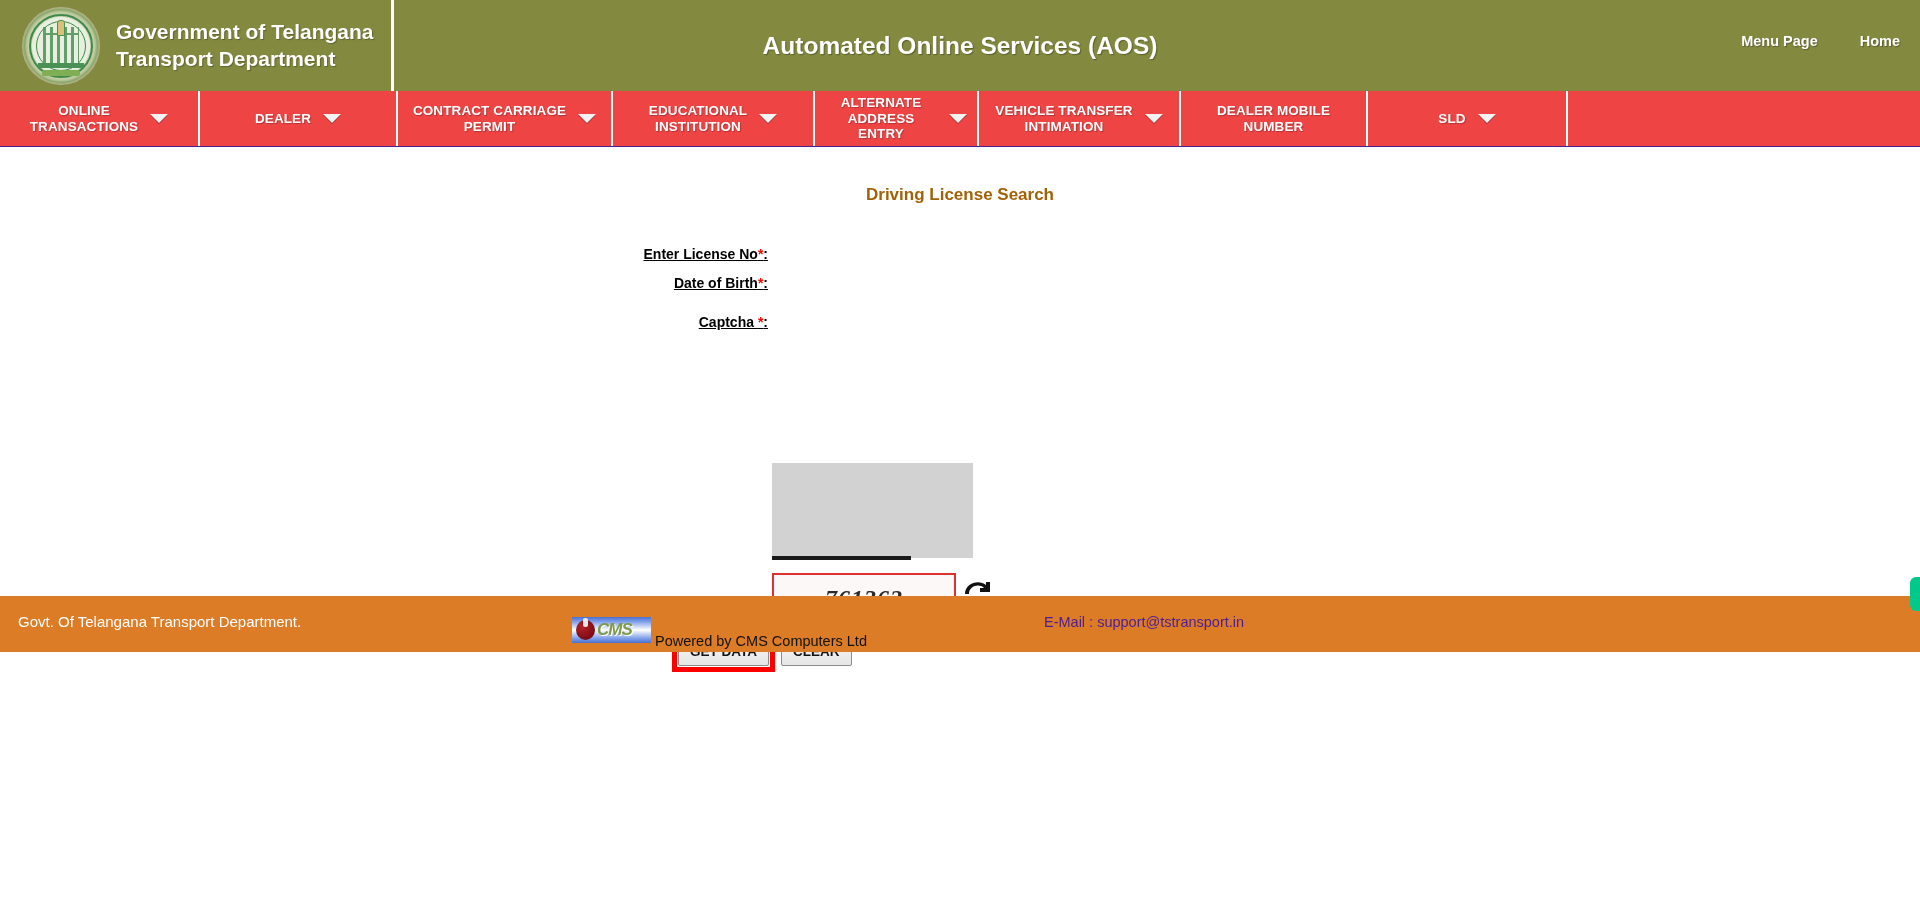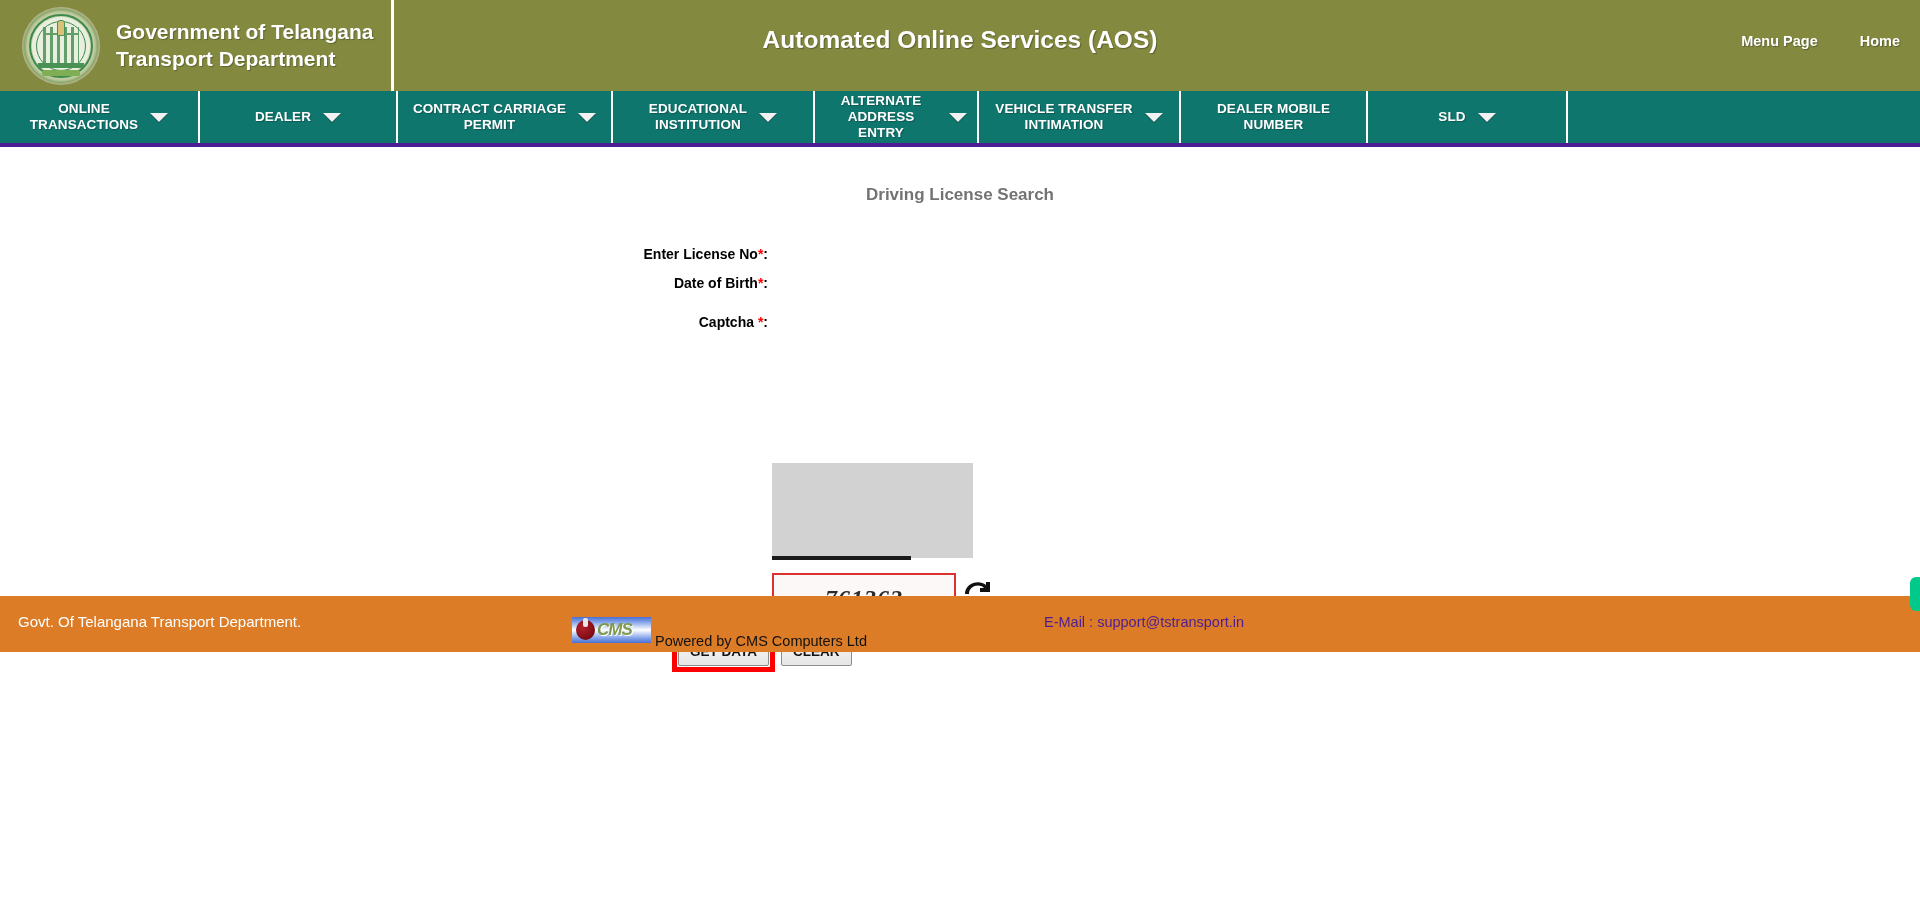--- a/index.html
+++ b/index.html
@@ -75,21 +75,21 @@
     margin-left: 16px;
     color: #ffffff;
     font-size: 21px;
     font-weight: bold;
     line-height: 1.28;
     text-shadow: 1px 1px 1px rgba(0,0,0,.28);
   }
   #app-title {
     position: absolute;
     left: 0; right: 0;
-    top: 26px;
+    top: 32px;
     text-align: center;
     color: #ffffff;
     font-size: 24.5px;
     font-weight: bold;
     text-shadow: 1px 1px 1px rgba(0,0,0,.3);
   }
   #header-links {
     position: absolute;
     right: 20px; top: 33px;
     display: flex;
@@ -99,24 +99,24 @@
     color: #ffffff;
     font-size: 14.5px;
     font-weight: bold;
     text-decoration: none;
     text-shadow: 1px 1px 1px rgba(0,0,0,.3);
   }
 
   
   #navbar {
     height: 56px;
-    background: #0f766e;
+    background: #ef4444;
     display: flex;
     align-items: stretch;
-    border-bottom: 4px solid #4c1d95;
+    border-bottom: 1px solid #4c1d95;
   }
   .nav-item {
     position: relative;
     display: flex;
     align-items: center;
     justify-content: center;
     border-right: 2px solid #ffffff;
     padding: 0 10px;
   }
   .nav-label {
@@ -143,39 +143,40 @@
   
   #main {
     position: relative;
     height: 320px;
     background: #ffffff;
   }
   #page-title {
     text-align: center;
     font-size: 17px;
     font-weight: bold;
-    color: #737373;
+    color: #a16207;
     padding-top: 38px;
   }
   #form-area {
     position: relative;
     margin-top: 26px;
     height: 200px;
   }
   .field-row {
     position: absolute;
     display: flex;
     align-items: center;
   }
   .field-label {
     font-size: 14px;
     font-weight: bold;
     color: #000000;
     text-align: right;
     white-space: nowrap;
+    text-decoration: underline;
   }
   .req { color: #ff0000; font-weight: bold; }
   #row-license { left: 490px; top: 15px; width: 278px; justify-content: flex-end; }
   #row-dob     { left: 490px; top: 44px; width: 278px; justify-content: flex-end; }
   #row-captcha { left: 490px; top: 83px; width: 278px; justify-content: flex-end; }
 
   
   #input-block {
     position: absolute;
     left: 772px; top: 232px;

